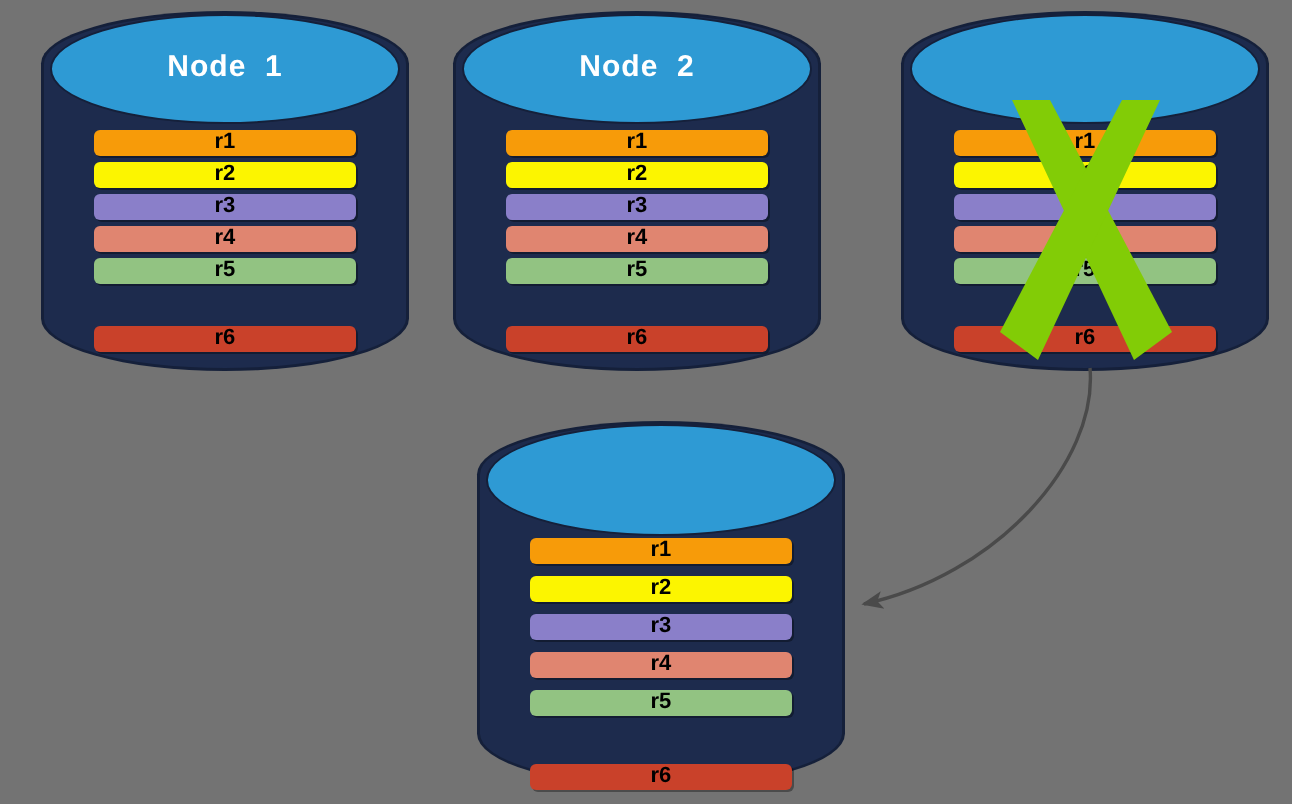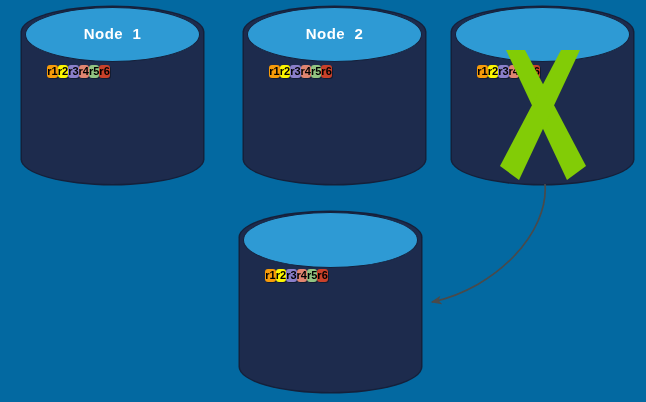--- a/index.html
+++ b/index.html
@@ -4,21 +4,21 @@
 <style>
   html, body {
     margin: 0;
     padding: 0;
     background: #ffffff;
   }
   #canvas {
     position: relative;
     width: 646px;
     height: 402px;
-    background: #0369a1;
+    background: #737373;
     overflow: hidden;
     font-family: "Liberation Sans", sans-serif;
   }
 
   
   .node {
     position: absolute;
   }
   .cyl-body {
     position: absolute;
@@ -53,38 +53,38 @@
     letter-spacing: 0.5px;
     white-space: pre;
     z-index: 3;
   }
   .rows {
     position: absolute;
     left: 14%;
     width: 72%;
     z-index: 2;
     display: flex;
-    flex-direction: row;
+    flex-direction: column;
   }
   .row-bar {
     position: relative;
     height: 13px;
     border-radius: 3px;
     color: #000000;
     font-size: 11px;
     font-weight: bold;
     text-align: center;
     line-height: 13px;
     box-shadow: 1px 1px 0 rgba(0,0,0,0.35);
   }
 
   
   .rows.tight .row-bar { margin-bottom: 3px; }
   .rows.loose .row-bar { margin-bottom: 6px; }
-  .rows .row-bar:last-child { margin-bottom: 0; }
+  .rows .row-bar:last-child { margin-bottom: 0; margin-top: 18px; }
 
   
   .x-mark {
     position: absolute;
     z-index: 6;
     pointer-events: none;
   }
 
   
   .arrow-layer {
@@ -109,21 +109,21 @@
     <div class="rows tight" style="top:58px;">
       <div class="row-bar" style="background:#F79B09;">r1</div>
       <div class="row-bar" style="background:#FCF500;">r2</div>
       <div class="row-bar" style="background:#8A7FC9;">r3</div>
       <div class="row-bar" style="background:#E08570;">r4</div>
       <div class="row-bar" style="background:#92C382;">r5</div>
       <div class="row-bar" style="background:#C9412A;">r6</div>
     </div>
   </div>
 
-  <div class="node" style="left:244px; top:7px; width:181px; height:177px;">
+  <div class="node" style="left:228px; top:7px; width:181px; height:177px;">
     <div class="cyl-body"></div>
     <div class="cyl-top"></div>
     <div class="node-title">Node  2</div>
     <div class="rows tight" style="top:58px;">
       <div class="row-bar" style="background:#F79B09;">r1</div>
       <div class="row-bar" style="background:#FCF500;">r2</div>
       <div class="row-bar" style="background:#8A7FC9;">r3</div>
       <div class="row-bar" style="background:#E08570;">r4</div>
       <div class="row-bar" style="background:#92C382;">r5</div>
       <div class="row-bar" style="background:#C9412A;">r6</div>

